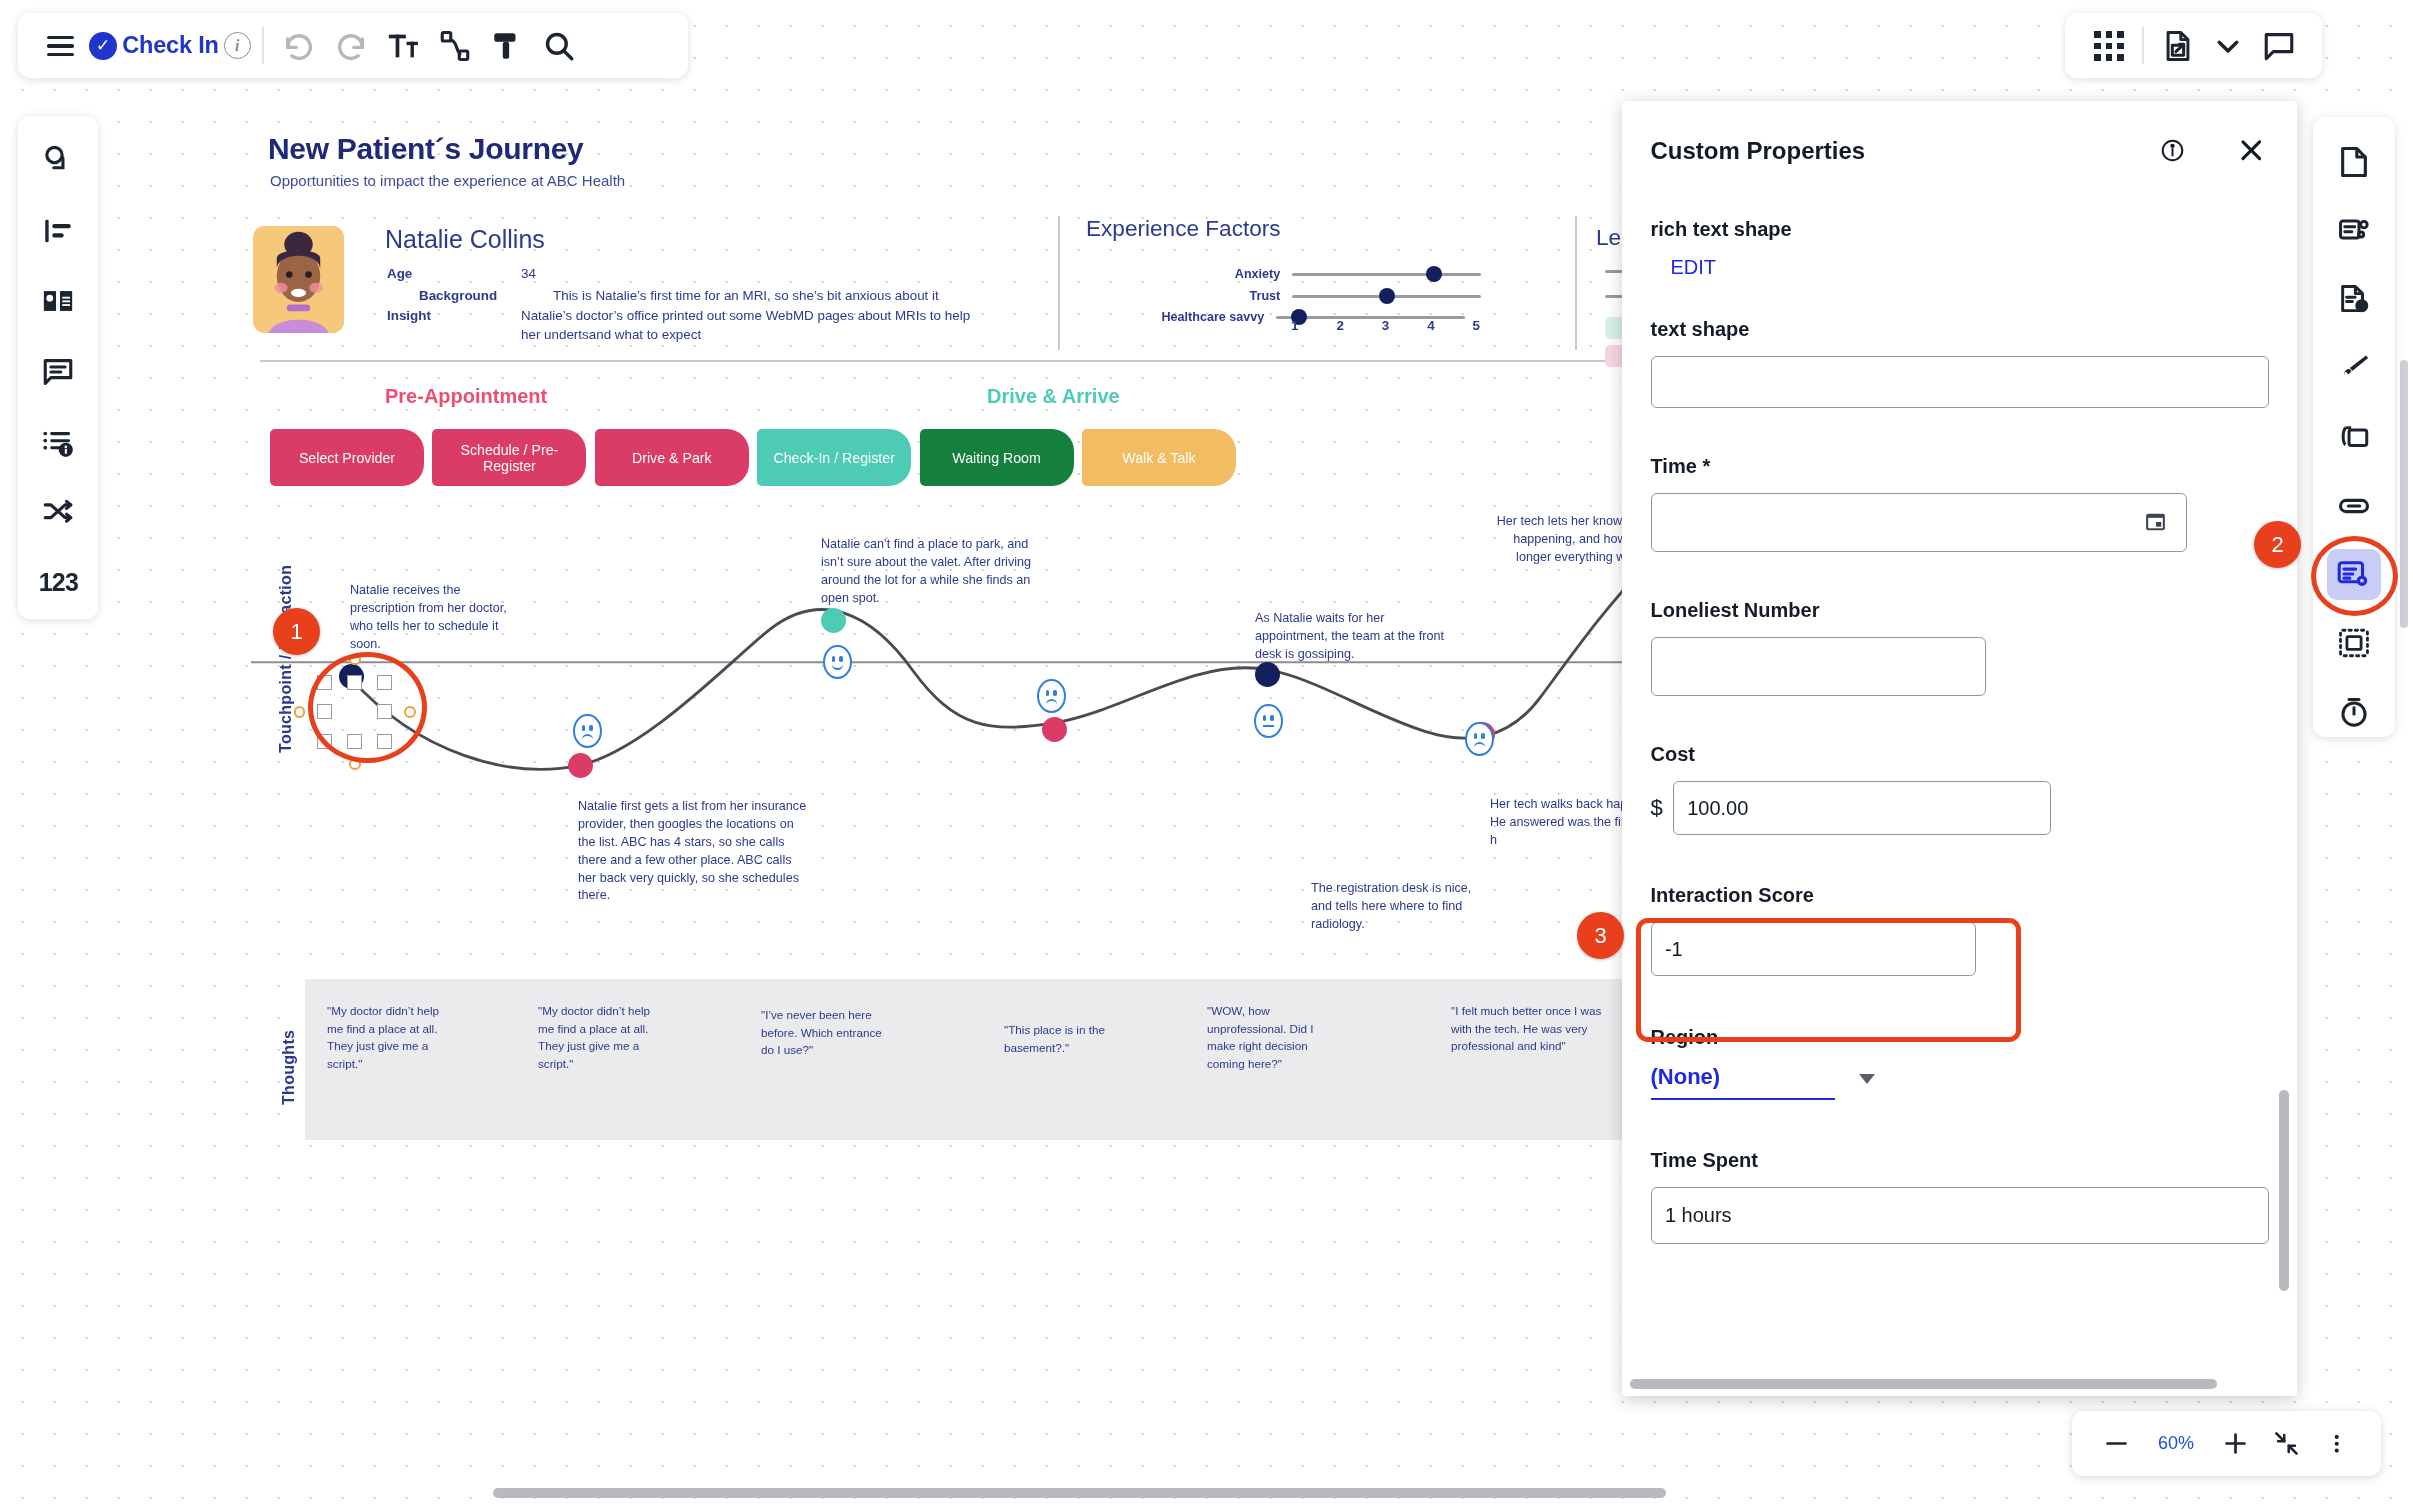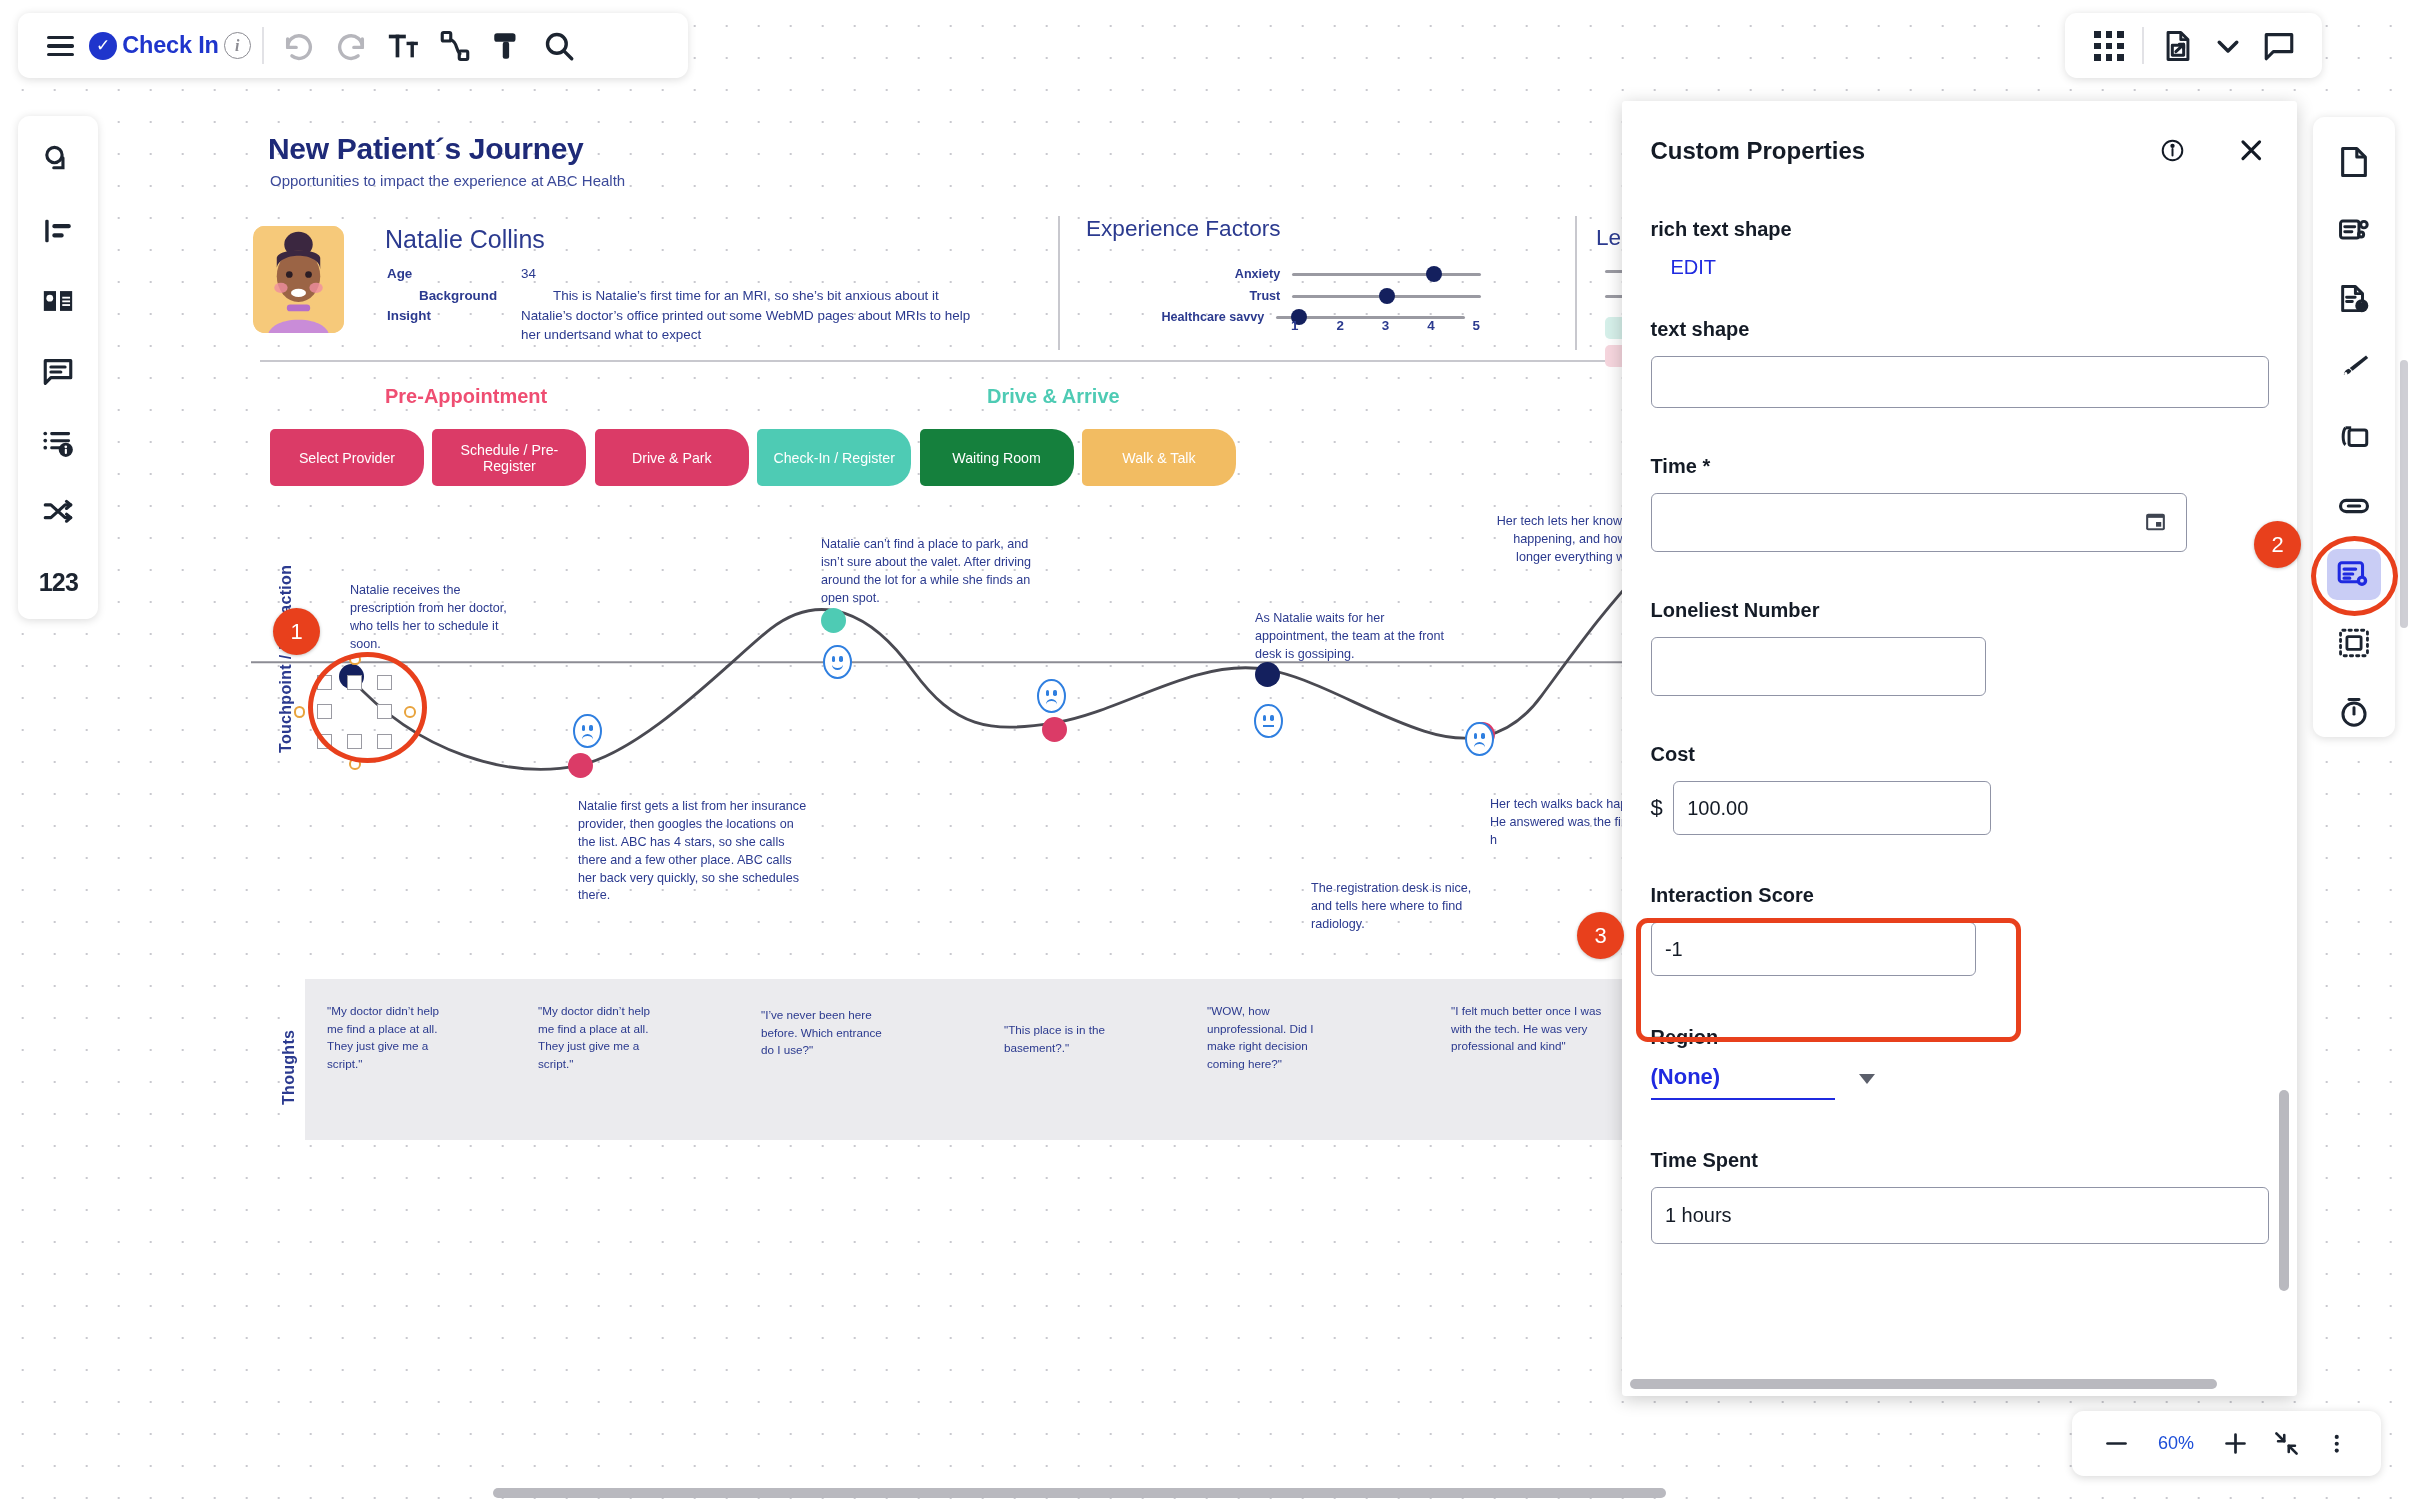--- a/index.html
+++ b/index.html
@@ -683,21 +683,21 @@
 
       <div class="field" style="margin-top:47px;">
         <div class="flabel">Loneliest Number</div>
         <input class="ftext-input" type="text" style="width: 335px; height: 59px;" value="">
       </div>
 
       <div class="field" style="margin-top:47px;">
         <div class="flabel">Cost</div>
         <div class="cost-wrap">
           <span class="cur">$</span>
-          <input class="ftext-input" type="text" style="width: 318px; height: 54px;" value="100.00">
+          <input class="ftext-input" type="text" style="width: 378px; height: 54px;" value="100.00">
         </div>
       </div>
 
       <div class="field" style="margin-top:49px;">
         <div class="flabel">Interaction Score</div>
         <input class="ftext-input" type="text" style="width: 325px; height: 54px;" value="-1">
       </div>
 
       <div class="field" style="margin-top:50px;">
         <div class="flabel">Region</div>

